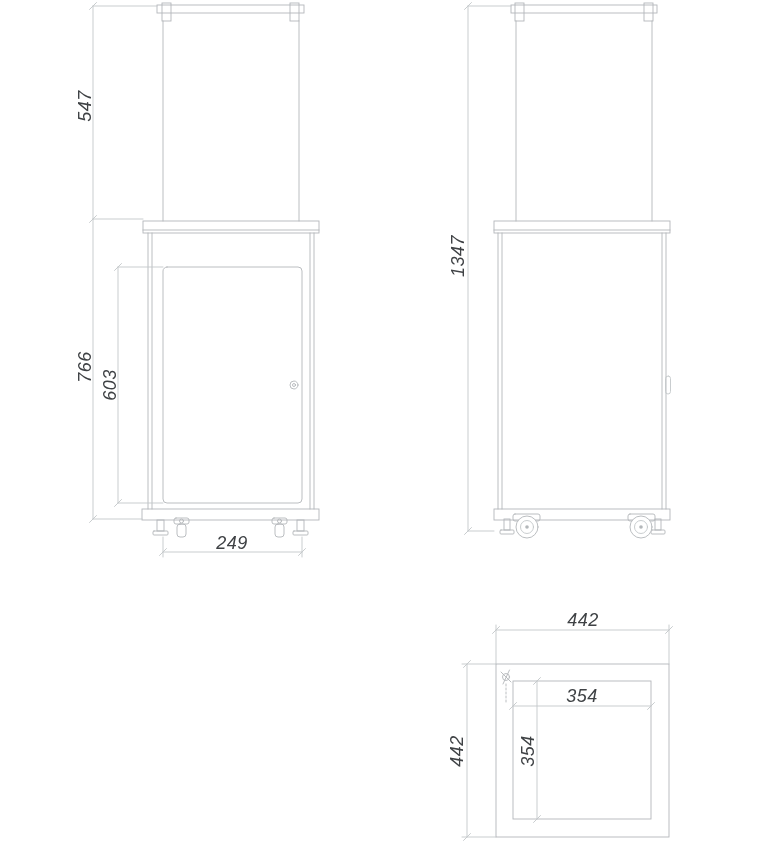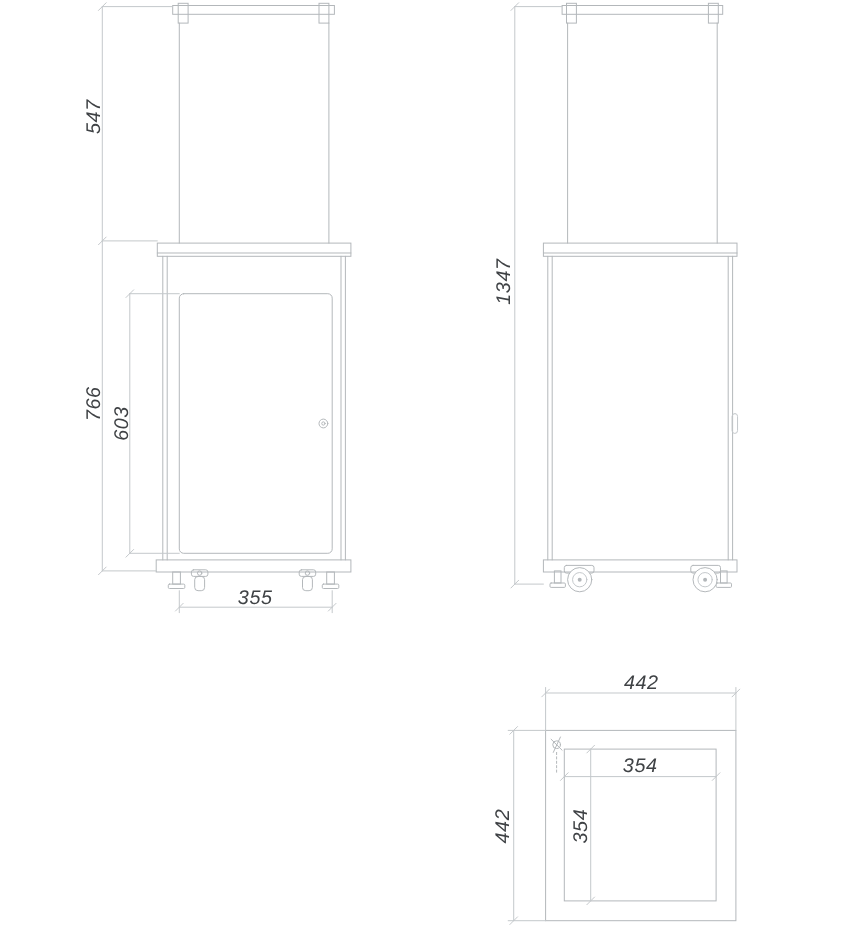--- a/index.html
+++ b/index.html
@@ -139,21 +139,21 @@
       <g class="dim">
         <path d="M537,681 V819"></path>
         <path d="M533.5,684.5 L540.5,677.5 M533.5,822.5 L540.5,815.5"></path>
       </g>
     </g>
   </svg>
 
   <span class="dimlabel rot" style="left:85px;top:106px">547</span>
   <span class="dimlabel rot" style="left:85px;top:367px">766</span>
   <span class="dimlabel rot" style="left:110px;top:385px">603</span>
-  <span class="dimlabel" style="left:232px;top:543px">355</span>
+  <span class="dimlabel" style="left:232px;top:543px">249</span>
 
   <span class="dimlabel rot" style="left:458px;top:256px">1347</span>
 
   <span class="dimlabel" style="left:583px;top:620px">442</span>
   <span class="dimlabel rot" style="left:457px;top:751px">442</span>
   <span class="dimlabel" style="left:582px;top:696px">354</span>
   <span class="dimlabel rot" style="left:528px;top:751px">354</span>
 
 </div>
 

